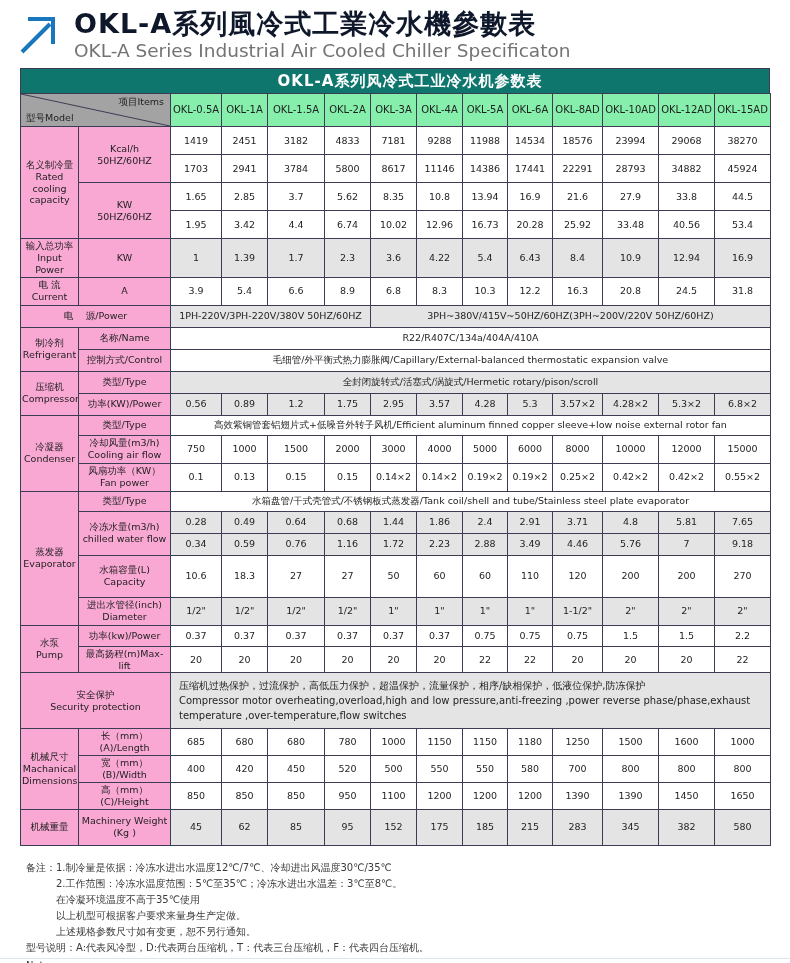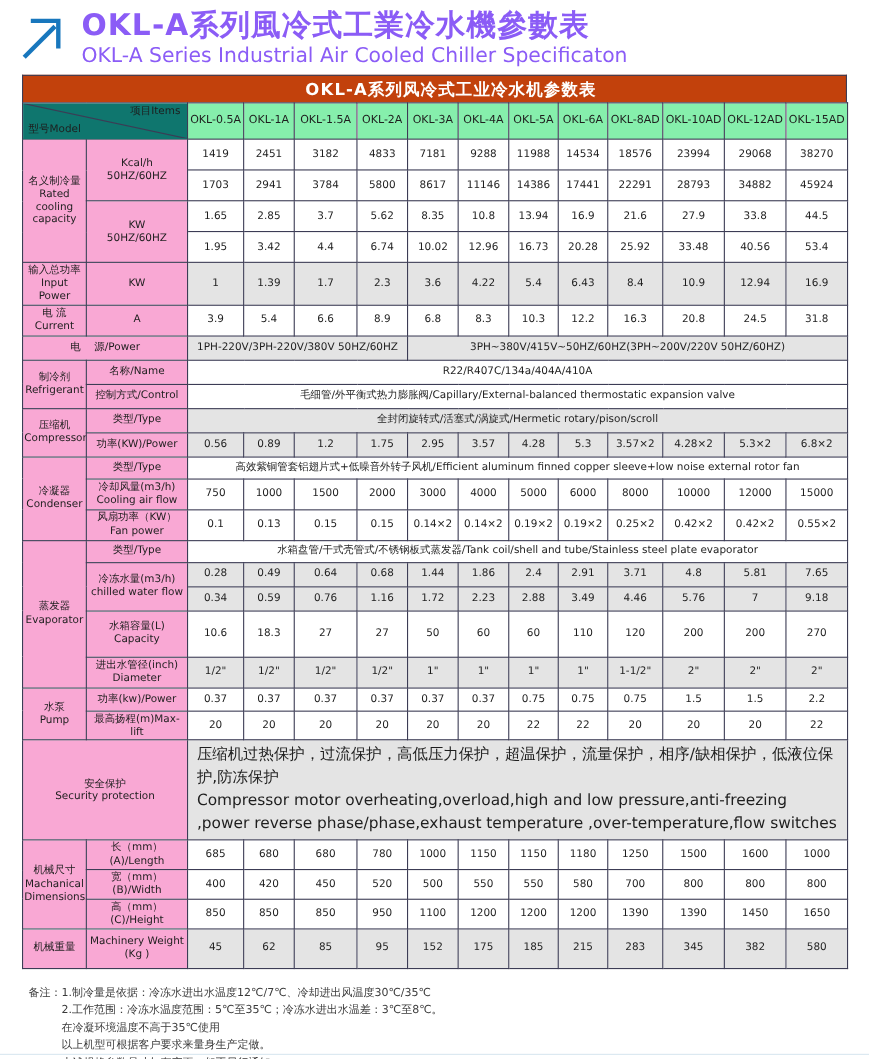--- a/index.html
+++ b/index.html
@@ -1,31 +1,31 @@
 <!DOCTYPE html>
 <html><head>
 <meta charset="utf-8">
 <style>
   html,body{margin:0;padding:0;background:#fff;}
   body{width:790px;height:963px;font-family:"DejaVu Sans","Liberation Sans",sans-serif;color:#222;position:relative;overflow:hidden;}
   .header{display:flex;align-items:flex-start;padding:8px 0 0 12px;}
   .logo{width:52px;height:52px;flex:0 0 52px;margin-top:2px;}
   .titles{margin-left:10px;}
-  .title-zh{font-size:27px;font-weight:600;color:#8b5cf6;letter-spacing:1px;line-height:1.15;}
-  .title-en{font-size:18.5px;color:#8b5cf6;margin-top:1px;}
+  .title-zh{font-size:27px;font-weight:600;color:#0f172a;letter-spacing:1px;line-height:1.15;}
+  .title-en{font-size:18.5px;color:#737373;margin-top:1px;}
   .table-area{width:750px;margin:6px auto 0 20px;}
-  .banner{height:24px;line-height:24px;background:#c2410c;color:#fff;text-align:center;font-size:15px;font-weight:600;border:1.5px solid #3c3c55;border-bottom:none;letter-spacing:1px;padding-left:30px;}
+  .banner{height:24px;line-height:24px;background:#0f766e;color:#fff;text-align:center;font-size:15px;font-weight:600;border:1.5px solid #3c3c55;border-bottom:none;letter-spacing:1px;padding-left:30px;}
   table{border-collapse:collapse;table-layout:fixed;width:750px;border:1.5px solid #3c3c55;}
   td{border:1px solid #3c3c55;font-size:9.5px;text-align:center;vertical-align:middle;padding:1px 1px;color:#1e1e1e;white-space:pre-line;overflow:hidden;line-height:1.25;}
   td.hdr{background:#86efac;font-size:10px;}
   td.lbl,td.itm{background:#f9a8d4;}
   td.vg{background:#e4e4e4;}
   td.v{background:#ffffff;}
-  td.secv{background:#e4e4e4;text-align:left;padding:3px 8px;line-height:1.5;font-size:14px;}
-  td.diag{background:#0f766e;position:relative;padding:16px;}
+  td.secv{background:#e4e4e4;text-align:left;padding:3px 8px;line-height:1.5;font-size:10px;}
+  td.diag{background:#a3a3a3;position:relative;padding:16px;}
   .diag svg{position:absolute;left:0;top:0;width:100%;height:100%;}
   .diag line{stroke:#3c3c55;stroke-width:1;vector-effect:non-scaling-stroke;}
   .diag-tr{position:absolute;top:2px;right:6px;font-size:9.5px;}
   .diag-bl{position:absolute;bottom:2px;left:5px;font-size:9.5px;}
   .notes{margin:14px 0 0 26px;font-size:10px;color:#3a3a3a;}
   .notes-zh div{line-height:1.6;}
   .notes-en{margin-left:26px;margin-top:2px;}
   .notes-en div{line-height:1.62;white-space:nowrap;}
   .bottom-rule{position:absolute;left:0;bottom:4px;width:790px;border-top:1px solid #d9e7f0;}
 </style>

